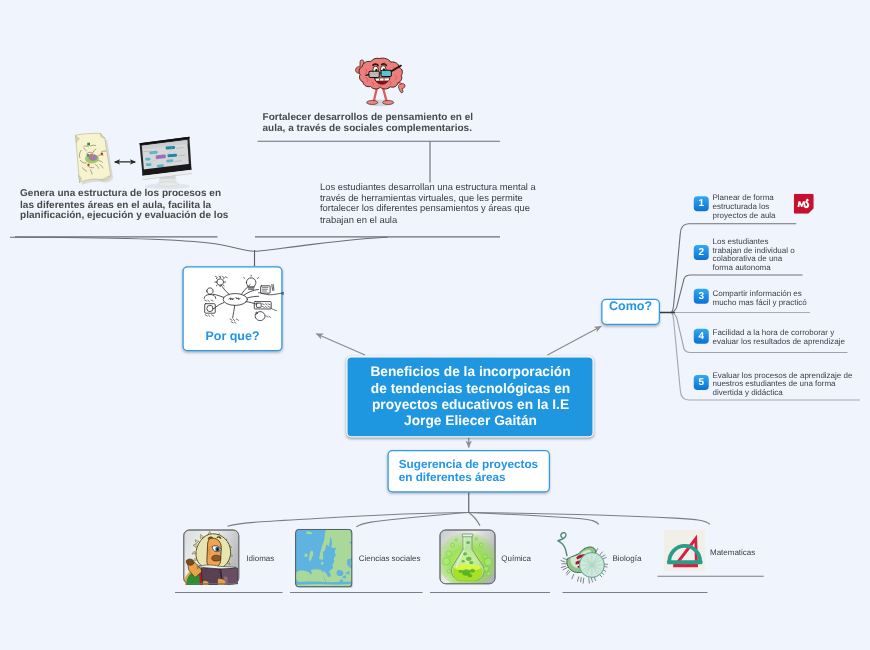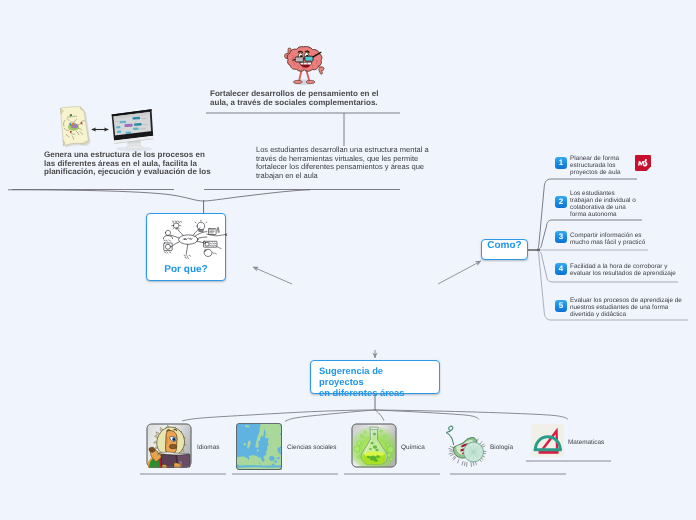--- a/index.html
+++ b/index.html
@@ -226,21 +226,21 @@
          <rect x="57" y="16.8" width="4" height=".7" transform="rotate(-4 59 17.1)"></rect>
        </g>
 
        <path d="M56.5,31.5 L94.2,27 L95.2,31.8 L56,36.6 Z" fill="#18181a"></path>
        <path d="M56,36.6 L95.2,31.8 L95.6,34.5 L56.3,39.3 Z" fill="#eceeee"></path>
        <path d="M56.3,39.3 L95.6,34.5 L95.3,35.2 L56.2,40 Z" fill="#c8cbcc"></path>
      </g>
    </svg>
   </div>
 
-  <div class="abs txt-bold" style="left:16px;top:151px;width:180px;margin-left:28px;">
+  <div class="abs txt-bold" style="left:16px;top:151px;width:180px;">
     <div>Genera una estructura de los procesos en</div>
     <div>las diferentes áreas en el aula, facilita la</div>
     <div>planificación, ejecución y evaluación de los</div>
   </div>
 
   <div class="abs txt-norm" style="left:210px;top:146px;width:190px;margin-left:46px;">
     <div>Los estudiantes desarrollan una estructura mental a</div>
     <div>través de herramientas virtuales, que les permite</div>
     <div>fortalecer los diferentes pensamientos y áreas que</div>
     <div>trabajan en el aula</div>
@@ -298,26 +298,34 @@
 
          <rect x="59" y="9.5" width="9" height="7" rx=".7"></rect>
          <path d="M60.5,11 l5.5,0 M60.5,12.8 l5,0 M60.5,14.5 l4,0" stroke-width=".6"></path>
          <path d="M69.5,8.5 l1,5.5 M70.8,8.2 l0.8,5.6" stroke-width=".7"></path>
        </g>
      </svg>
     </div>
     <div class="abs" style="left:0;top:50px;width:100%;text-align:center;font-size:10px;">Por que?</div>
   </div>
 
+  <div class="node node-central" style="left:277.4px;top:285.4px;width:198px;height:65px;">
+    <div style="width:100%">
+      <div>Beneficios de la incorporación</div>
+      <div>de tendencias tecnológicas en</div>
+      <div>proyectos educativos en la I.E</div>
+      <div>Jorge Eliecer Gaitán</div>
+    </div>
+  </div>
 
   <div class="node node-white" style="left:481px;top:239px;width:47px;height:21px;display:flex;align-items:flex-start;justify-content:center;">
     <span>Como?</span>
   </div>
 
-  <div class="node node-white" style="left:310px;top:360px;width:130px;height:34px;font-size:9.4px;line-height:10.8px;padding:5px 11px 0 8px;">
+  <div class="node node-white" style="left:310px;top:360px;width:130px;height:34px;font-size:9.4px;line-height:10.8px;padding:5px 0 0 8px;">
     <div>Sugerencia de proyectos</div>
     <div>en diferentes áreas</div>
   </div>
 
   <div>
     <div class="abs" style="left:146px;top:423px;width:46px;height:45px;">
      <svg viewBox="0 0 46 45" width="46" height="45">
        <defs>
             <linearGradient id="gIdio" x1="0" y1="0" x2="1" y2="0.4">
          <stop offset="0" stop-color="#d7d9da"></stop>

